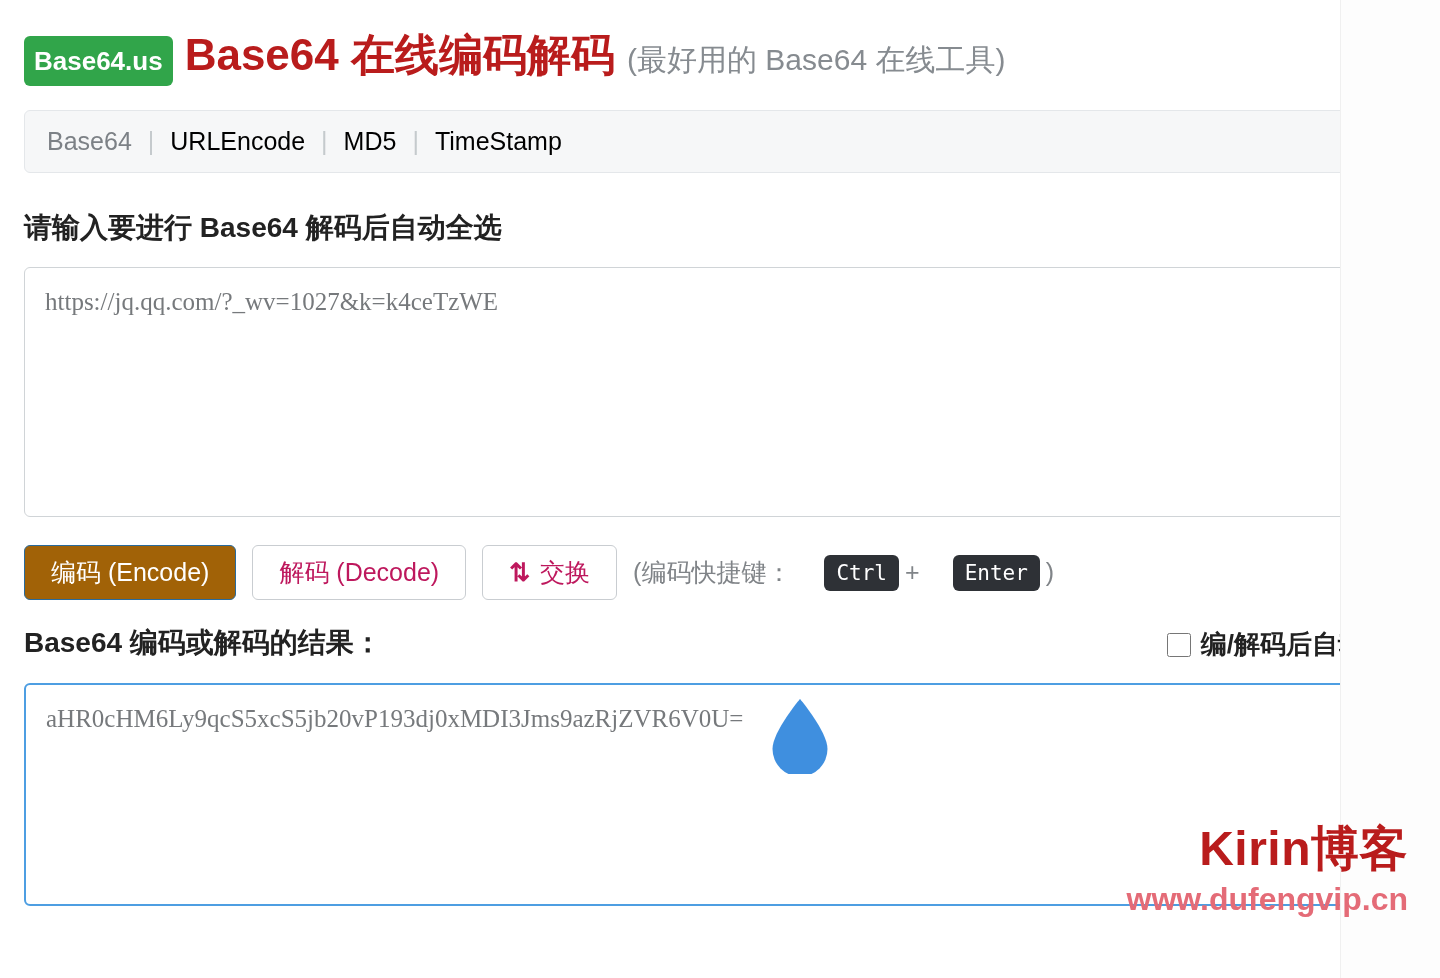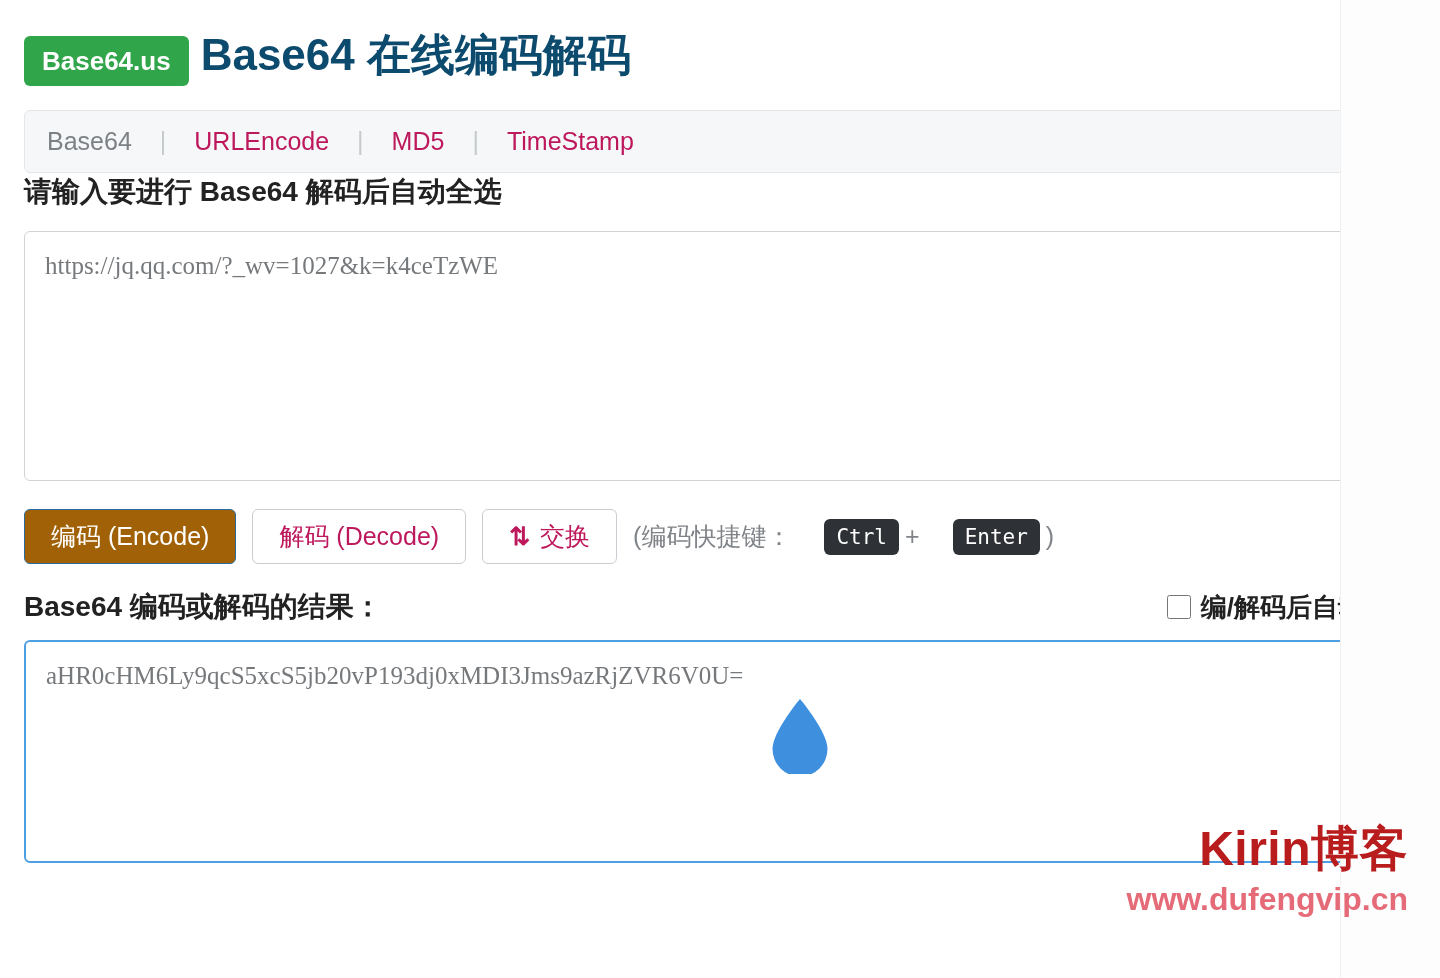--- a/index.html
+++ b/index.html
@@ -20,67 +20,68 @@
     margin-bottom: 24px;
   }
   .badge {
     display: inline-flex;
     align-items: center;
     background: #31a54a;
     color: #fff;
     font-weight: 600;
     font-size: 26px;
     border-radius: 6px;
-    padding: 10px 18px;
+    padding: 10px 10px;
     height: 50px;
     line-height: 1;
   }
   .page-title {
     font-size: 44px;
     font-weight: 700;
-    color: #0c4a6e;
+    color: #b91c1c;
   }
   .subtitle {
     font-size: 30px;
     color: #868b90;
     font-weight: 400;
   }
   .toolbar {
     background: #f6f7f8;
     border: 1px solid #e4e7ea;
     border-radius: 6px;
     padding: 16px 22px;
     display: flex;
     align-items: center;
-    gap: 18px;
+    gap: 6px;
+    margin-bottom: 36px;
     font-size: 25px;
   }
   .toolbar .tab {
-    color: #be185d;
+    color: #000000;
     cursor: pointer;
   }
   .toolbar .tab.active {
     color: #7c8186;
     cursor: default;
   }
   .toolbar .sep {
     color: #c5cacd;
     padding: 0 10px;
   }
   .section-label {
     font-size: 28px;
     font-weight: 700;
     color: #222;
     margin-bottom: 20px;
   }
   .section-label.result {
     display: flex;
-    align-items: center;
+    align-items: flex-end;
     justify-content: space-between;
-    margin-bottom: 14px;
+    margin-bottom: 21px;
     margin-top: 24px;
   }
   textarea.input-area, textarea.output-area {
     width: 100%;
     border: 1px solid #d0d4d7;
     border-radius: 6px;
     padding: 16px 20px;
     font-size: 25px;
     font-family: Liberation Serif, serif;
     color: #76797c;
@@ -195,20 +196,21 @@
 </head>
 <body>
 
 
 
 <div class="right-rail"></div>
 
 <div class="header">
   <span class="badge">Base64.us</span>
   <span class="page-title">Base64 在线编码解码</span>
+  <span class="subtitle">(最好用的 Base64 在线工具)</span>
 </div>
 
 <div class="toolbar">
   <span class="tab active">Base64</span>
   <span class="sep">|</span>
   <span class="tab">URLEncode</span>
   <span class="sep">|</span>
   <span class="tab">MD5</span>
   <span class="sep">|</span>
   <span class="tab">TimeStamp</span>

